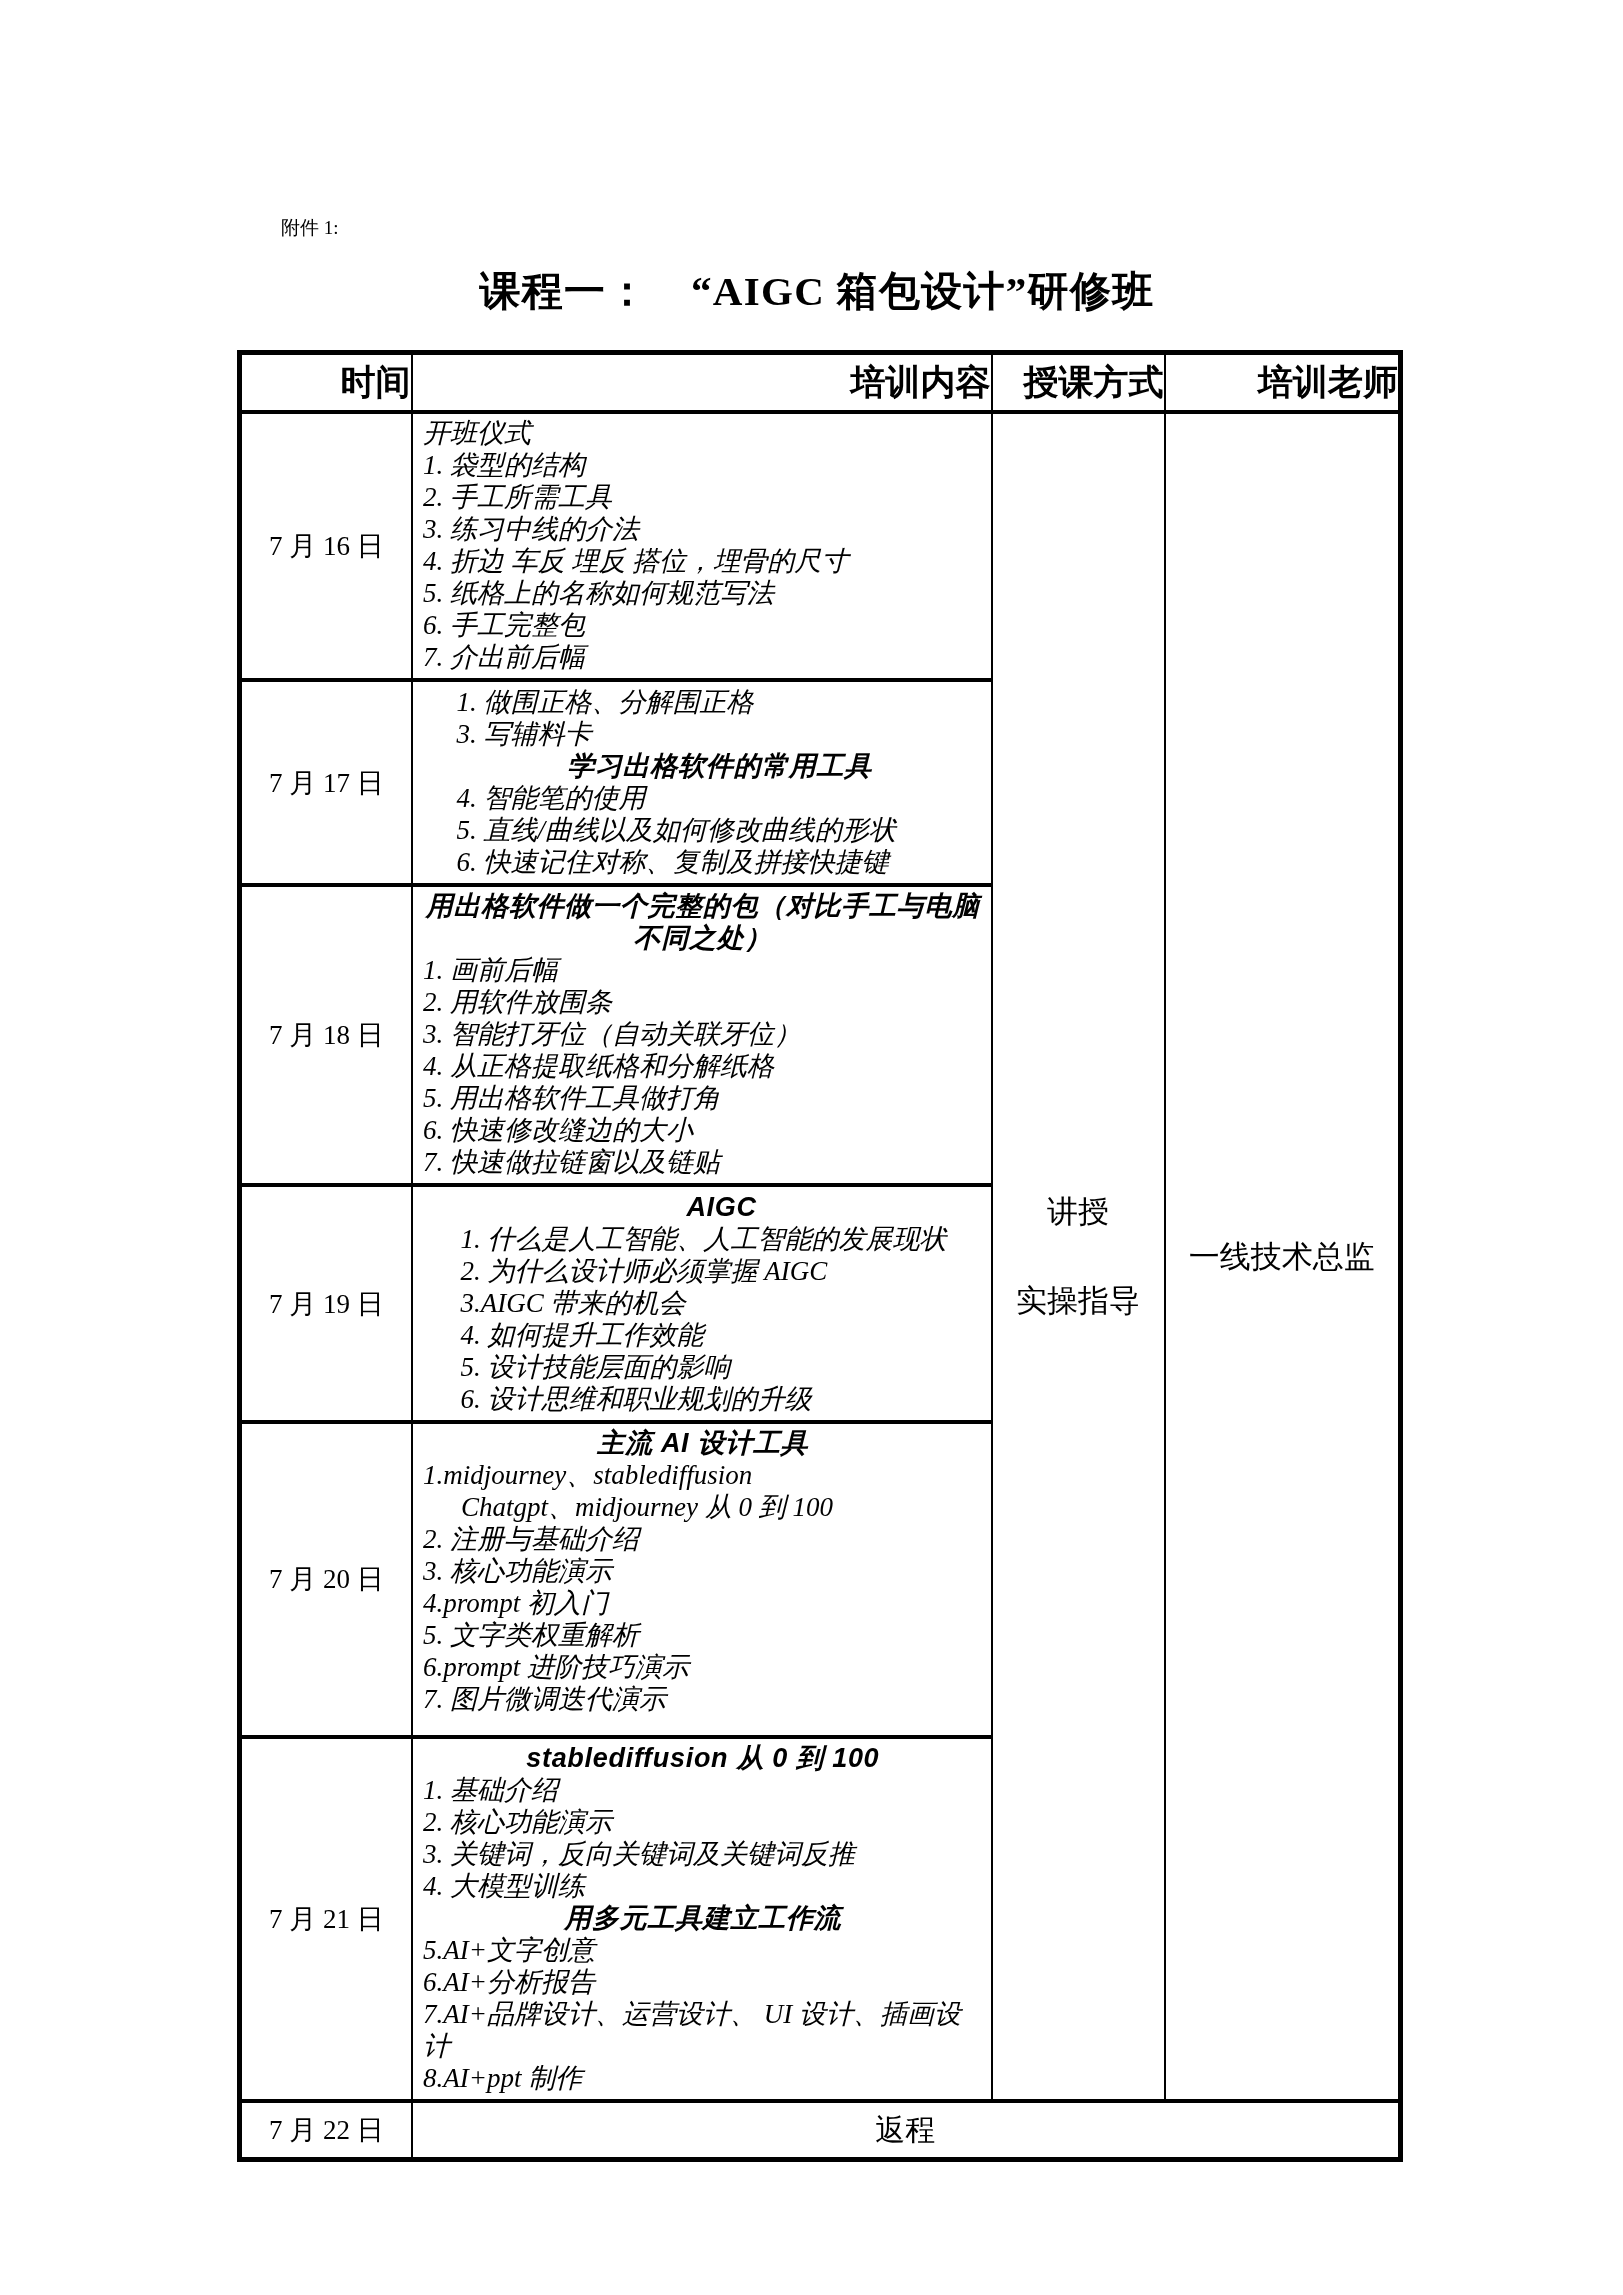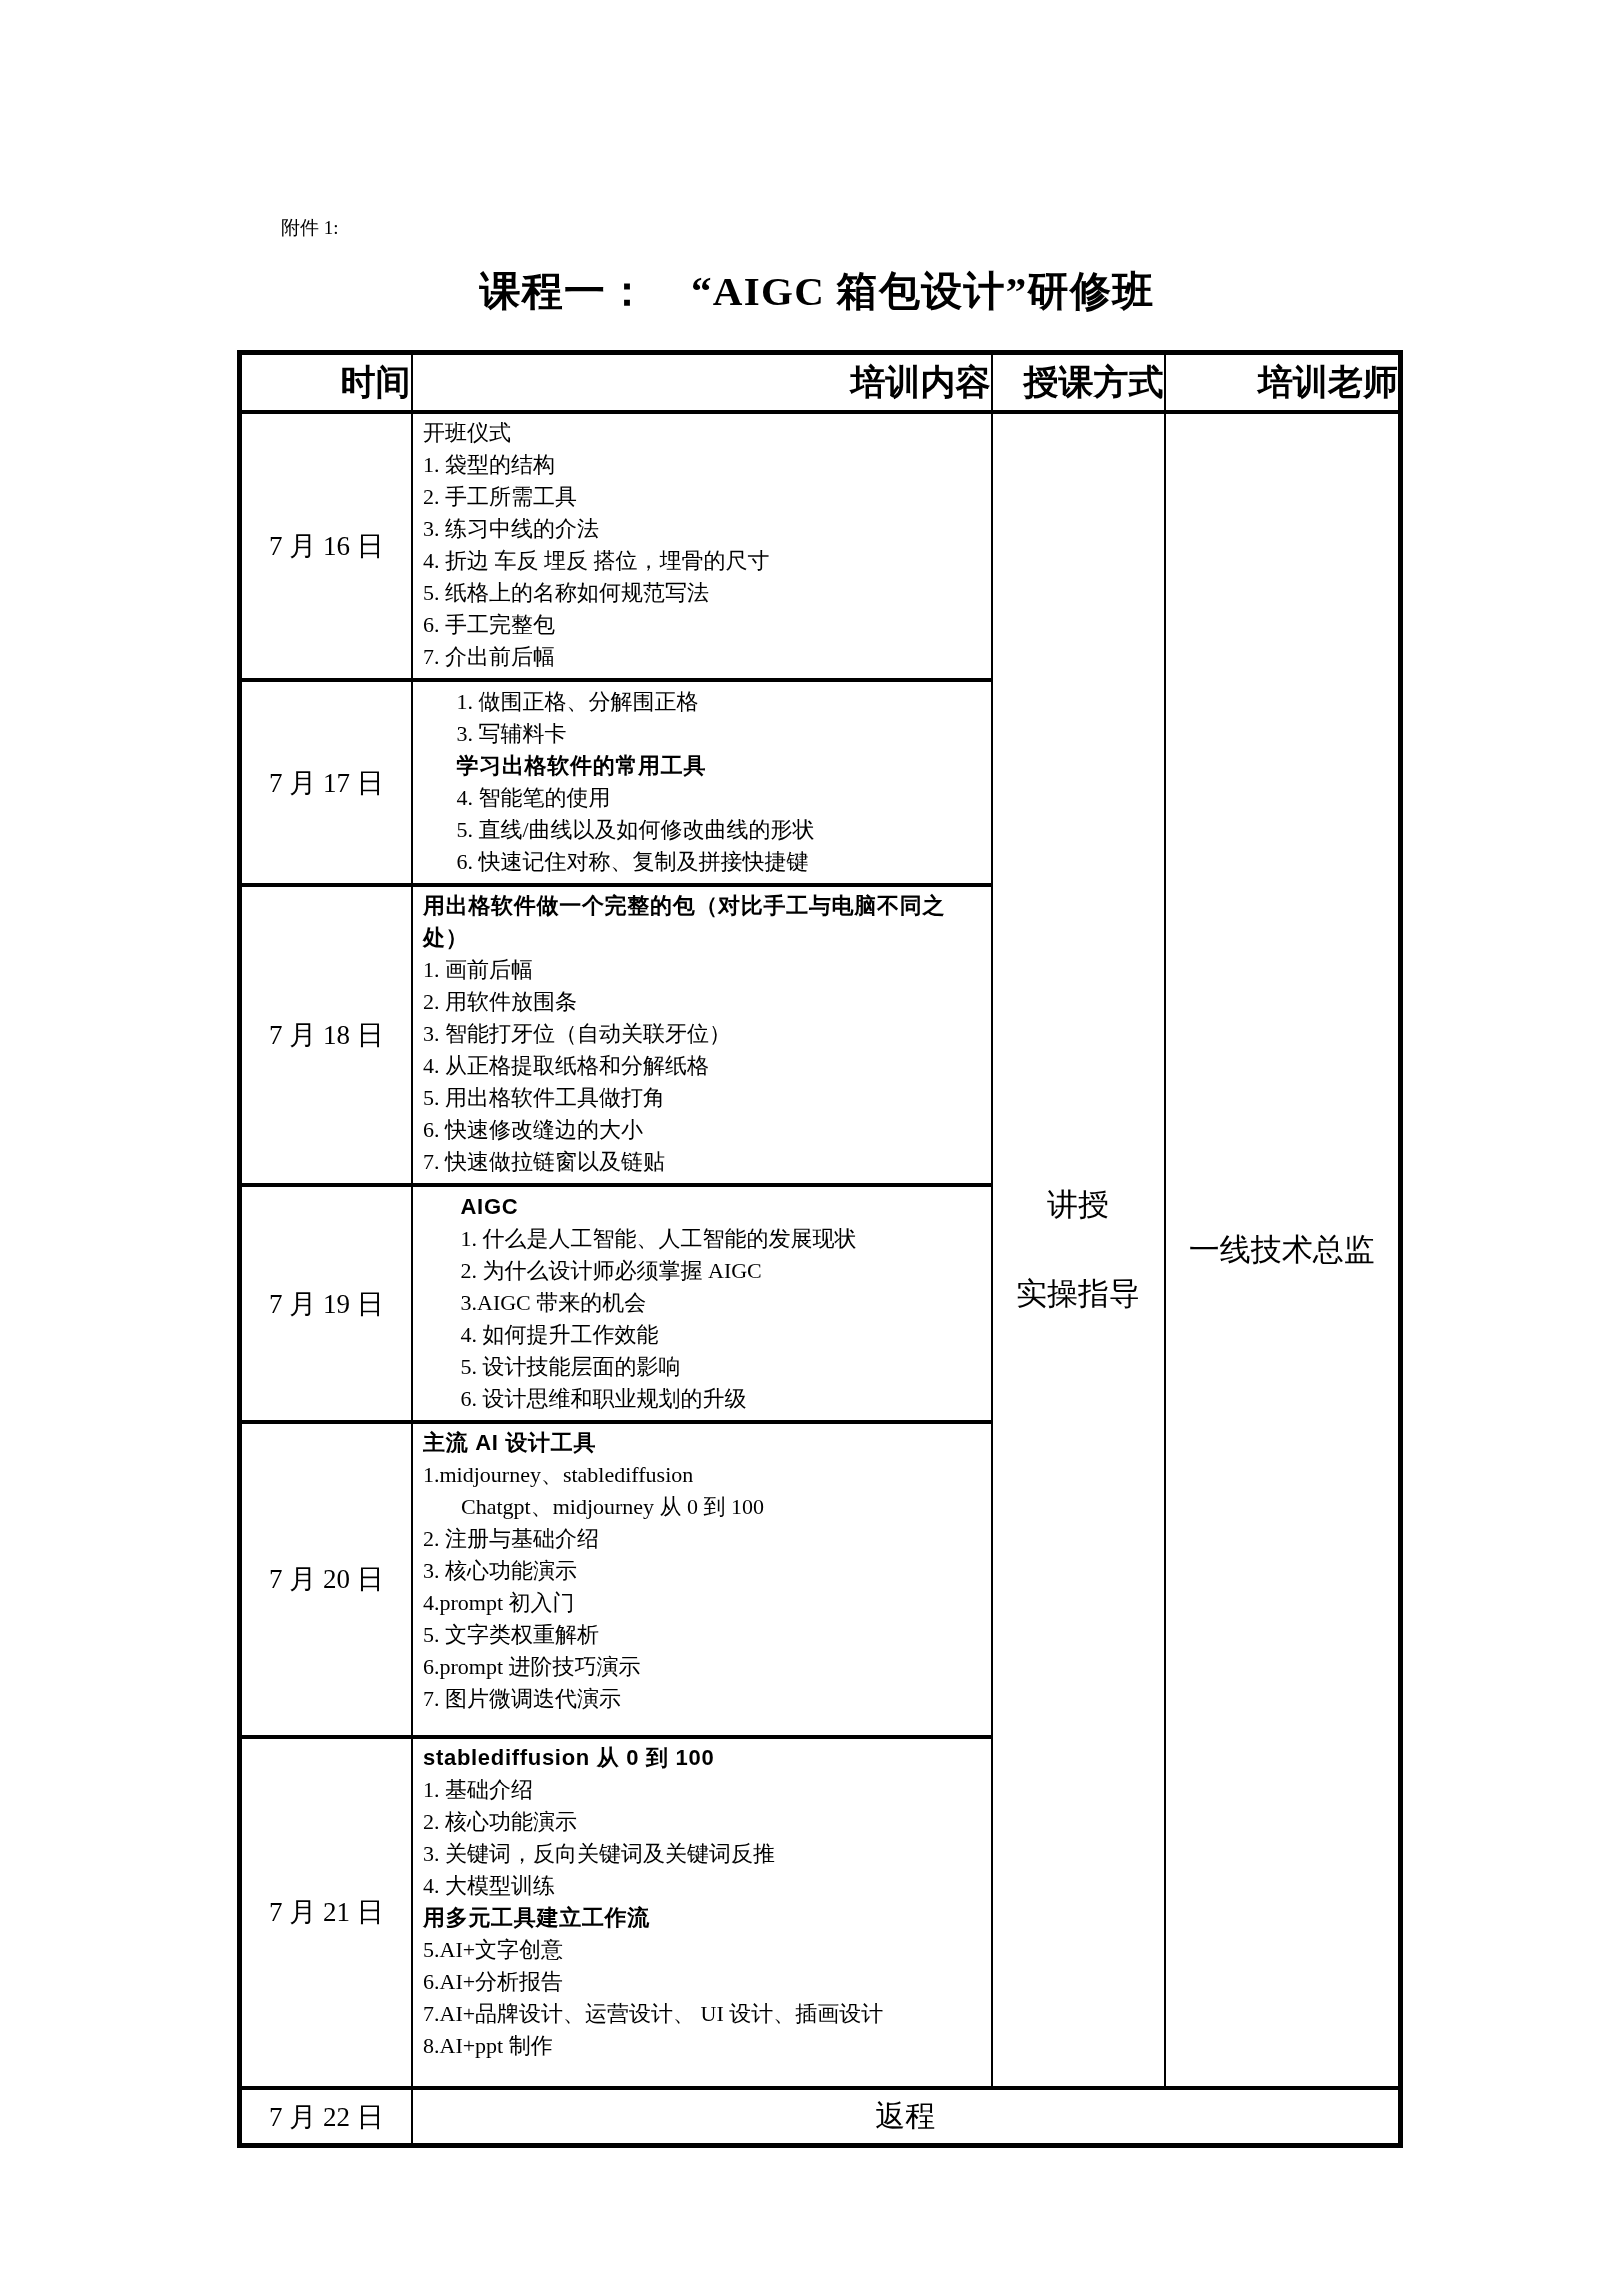--- a/index.html
+++ b/index.html
@@ -54,28 +54,30 @@
   }
   td.date {
     text-align: center;
     vertical-align: middle;
     font-size: 27px;
     white-space: nowrap;
   }
   td.content {
     vertical-align: top;
     padding: 3.3px 7.9px 5.2px 10.5px;
-    font-size: 22px;
+    font-size: 27px;
     line-height: 32px;
+    font-style: italic;
   }
   td.content .line { white-space: normal; }
   td.content .line.bold {
     font-weight: 700;
     font-family: "Liberation Sans", "DejaVu Sans", sans-serif;
     letter-spacing: 0.7px;
+    text-align: center;
   }
   td.content .line.indent { padding-left: 38px; }
   td.method, td.teacher {
     text-align: center;
     vertical-align: middle;
     font-size: 31px;
   }
   .method-stack {
     display: flex;
     flex-direction: column;

